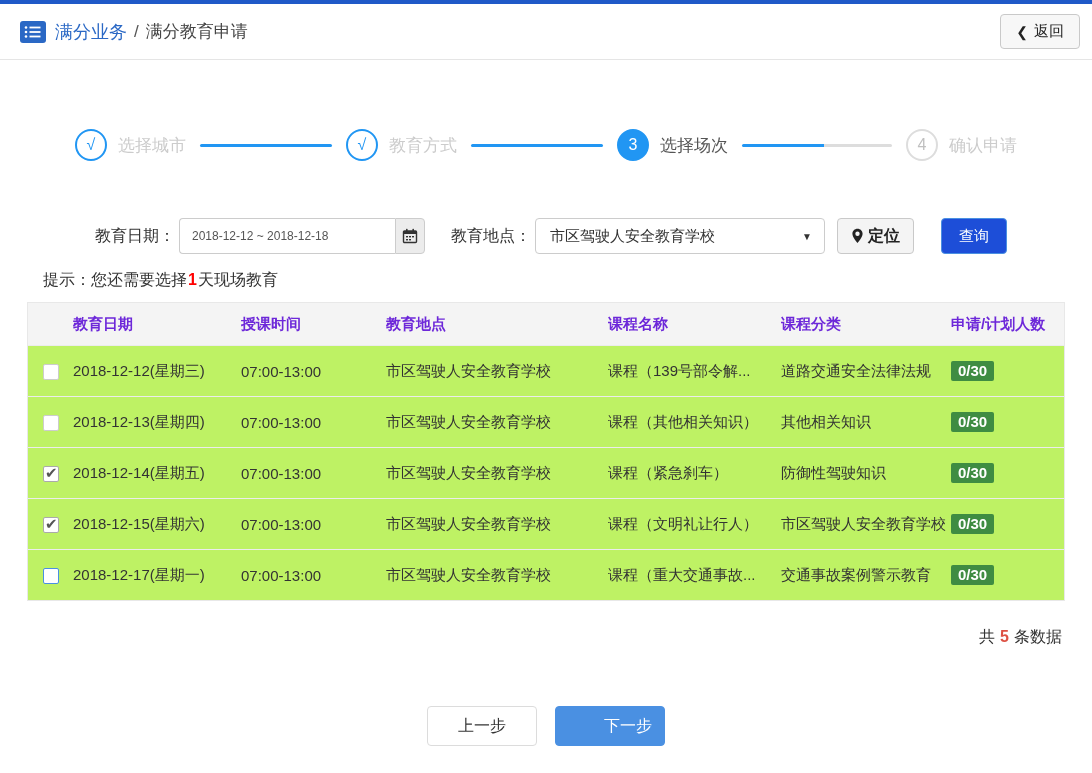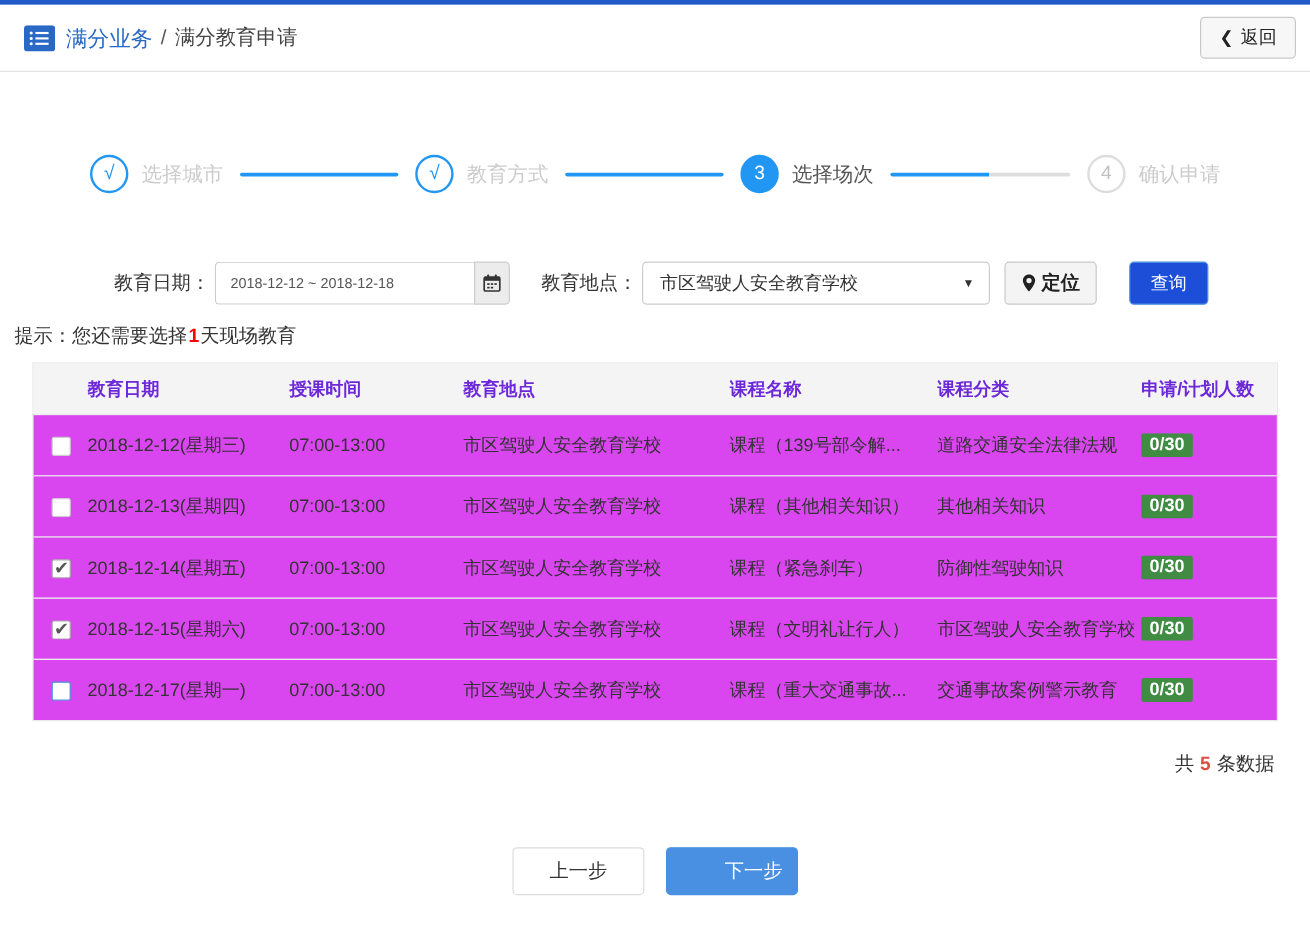--- a/index.html
+++ b/index.html
@@ -51,28 +51,28 @@
   .select-value { flex:1; }
   .caret { font-size:10px; color:#333; }
   .locate-btn { margin-left:12px; height:36px; padding:0 13px; background:#f4f4f4;
     border:1px solid #c9c9c9; border-radius:4px; display:inline-flex; align-items:center;
     gap:4px; font-size:16px; font-weight:bold; color:#222; cursor:pointer; font-family:inherit; }
   .search-btn { margin-left:27px; width:66px; height:36px; background:#1d4ed8;
     border:1px solid #4a90e2; border-radius:4px; color:#fff; font-size:15px;
     cursor:pointer; font-family:inherit; }
 
   
-  .hint { margin-top:16px; padding-left:12px; font-size:16px; color:#333; }
+  .hint { margin-top:16px; padding-left:43px; font-size:16px; color:#333; }
   .hint-red { color:#ff0000; font-weight:bold; padding:0 1px; }
 
   
   .table { margin:11px 27px 0; border:1px solid #e8e8e8; }
   .trow, .thead { display:flex; align-items:center; }
   .thead { background:#f4f4f4; height:42px; font-weight:bold; font-size:15px; color:#6d28d9; }
-  .trow { height:51px; border-top:1px solid #ececec; font-size:15px; color:#333; background:#d946ef; }
+  .trow { height:51px; border-top:1px solid #ececec; font-size:15px; color:#333; background:#bef264; }
   .col { padding-right:6px; white-space:nowrap; overflow:hidden; }
   .col-check { width:45px; padding-left:15px; }
   .col-date { width:168px; }
   .col-time { width:145px; }
   .col-loc { width:222px; }
   .col-course { width:173px; }
   .col-cat { width:170px; }
   .col-num { width:113px; }
   .checkbox { position:relative; display:inline-block; width:16px; height:16px;
     border:1px solid #ccc; border-radius:2px; background:#fff; cursor:pointer; vertical-align:middle; }

